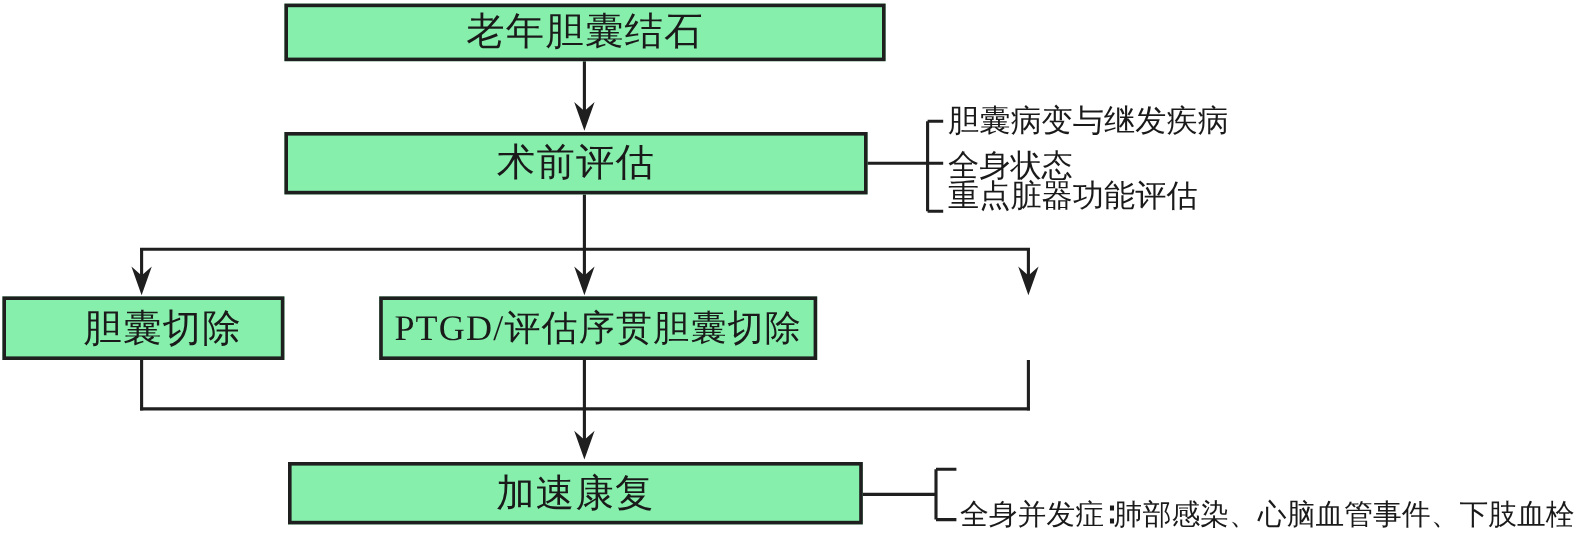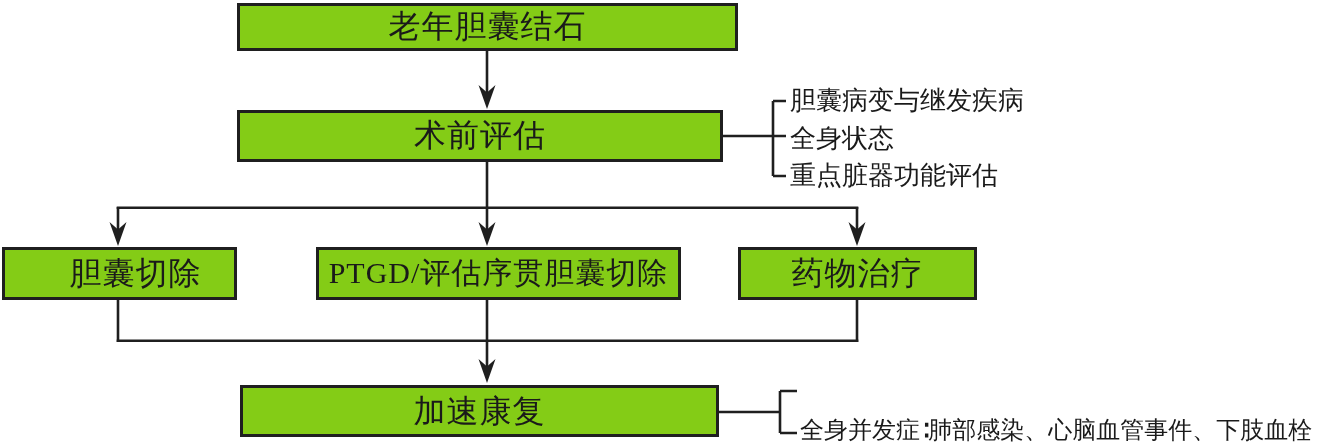--- a/index.html
+++ b/index.html
@@ -18,21 +18,21 @@
   }
   #wires {
     position: absolute;
     left: 0; top: 0;
     width: 1325px; height: 444px;
   }
   .node {
     position: absolute;
     box-sizing: border-box;
     border: 3px solid #1f1f1f;
-    background: #84cc16;
+    background: #86efac;
     display: flex;
     align-items: center;
     justify-content: center;
     font-size: 32px;
     letter-spacing: 1px;
     white-space: nowrap;
   }
   #node-diagnosis       { left: 237px; top: 3px;   width: 501px; height: 48px; }
   #node-assessment      { left: 237px; top: 110px; width: 486px; height: 52px; }
   #node-cholecystectomy { left: 2px;   top: 247px; width: 235px; height: 53px; padding-left: 32px; }
@@ -43,21 +43,21 @@
   .bracket-text {
     position: absolute;
     transform: translateY(-50%);
     white-space: nowrap;
     line-height: 1;
   }
   .bracket-text.top    { font-size: 26px; left: 790px; text-align: center; }
   .bracket-text.bottom { font-size: 24px; left: 800px; }
   #assess-item-1 { top: 101px; }
   #assess-item-2 { top: 139px; }
-  #assess-item-3 { top: 176px; }
+  #assess-item-3 { top: 164px; }
   #recov-item-1  { top: 392px; }
   #recov-item-2  { top: 430px; }
 
   .wire {
     stroke: #1f1f1f;
     stroke-width: 2.6;
     fill: none;
   }
   .arrowhead {
     fill: #1f1f1f;
@@ -105,23 +105,20 @@
   </div>
 
   <div class="node" id="node-cholecystectomy">
     <span>胆囊切除</span>
   </div>
 
   <div class="node" id="node-ptgd">
     <span>PTGD/评估序贯胆囊切除</span>
   </div>
 
-  <div class="node" id="node-medication">
-    <span>药物治疗</span>
-  </div>
 
   <div class="node" id="node-recovery">
     <span>加速康复</span>
   </div>
 
   <div class="bracket-text top" id="assess-item-1">胆囊病变与继发疾病</div>
   <div class="bracket-text top" id="assess-item-2">全身状态</div>
   <div class="bracket-text top" id="assess-item-3">重点脏器功能评估</div>
 
   <div class="bracket-text bottom" id="recov-item-2">全身并发症∶肺部感染、心脑血管事件、下肢血栓</div>

